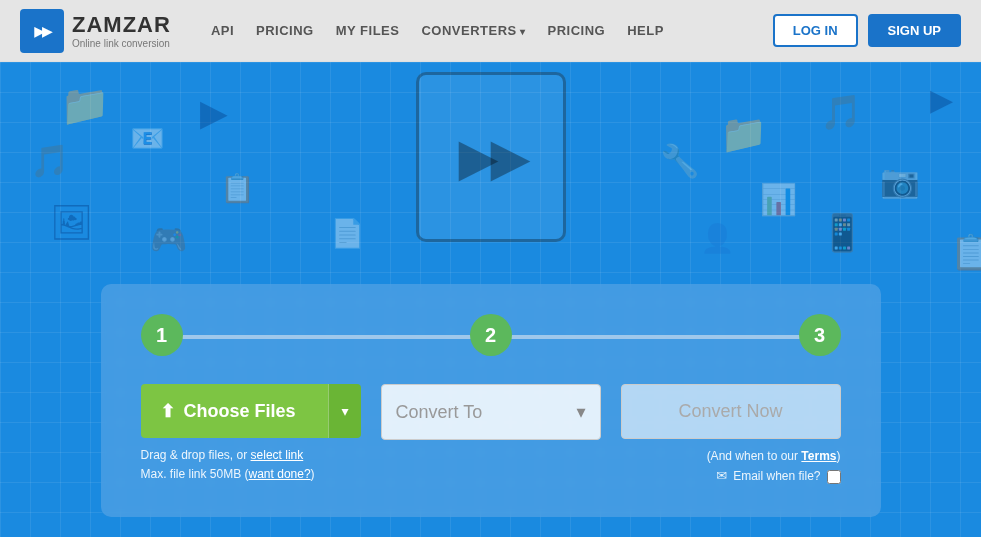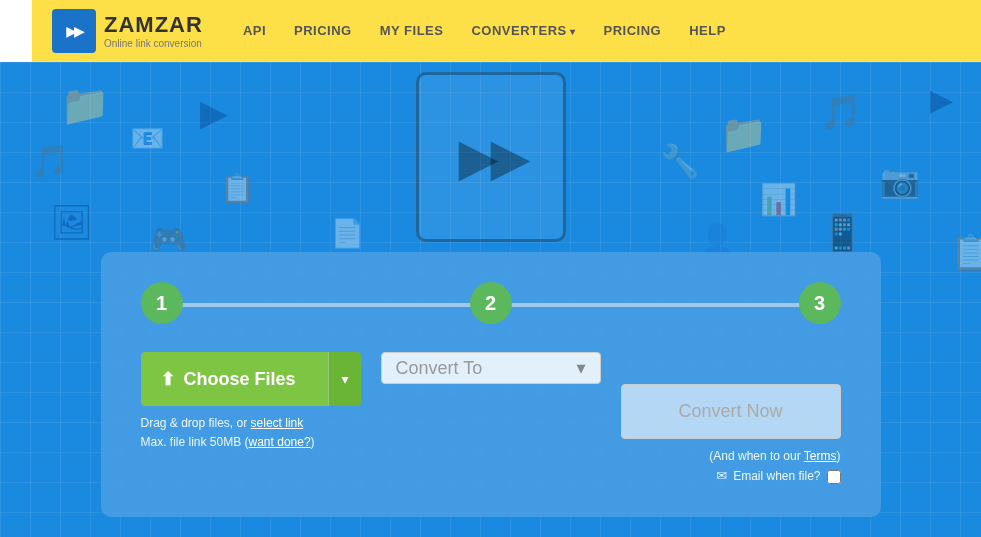--- a/index.html
+++ b/index.html
@@ -1,28 +1,27 @@
 <!DOCTYPE html>
 <html><head>
   <meta charset="utf-8">
   <style>
     * { margin: 0; padding: 0; box-sizing: border-box; }
     body { font-family: Arial, sans-serif; overflow: hidden; width: 981px; height: 537px; }
 
     
     nav {
-      background: #fde047;
+      background: #e5e5e5;
       display: flex;
       align-items: center;
       padding: 0 20px;
       height: 62px;
       border-bottom: 1px solid #e0e0e0;
       position: relative;
       z-index: 10;
-      margin-left: 32px;
     }
     .logo-area {
       display: flex;
       align-items: center;
       margin-right: 40px;
     }
     .logo-icon {
       width: 44px;
       height: 44px;
       background: #1a73c9;
@@ -36,21 +35,21 @@
     }
     .logo-icon::before {
       content: '▶▶';
       color: #fff;
       font-size: 14px;
       letter-spacing: -3px;
     }
     .logo-text-area { display: flex; flex-direction: column; }
     .logo-name { font-size: 22px; font-weight: bold; color: #333; letter-spacing: 1px; }
     .logo-sub { font-size: 10px; color: #777; }
-    .nav-links { display: flex; align-items: center; gap: 28px; flex: 1; }
+    .nav-links { display: flex; align-items: center; gap: 22px; flex: 1; }
     .nav-link {
       color: #555;
       text-decoration: none;
       font-size: 13px;
       font-weight: 600;
       letter-spacing: 0.5px;
       cursor: pointer;
     }
     .nav-link.has-arrow::after { content: ' ▾'; font-size: 10px; }
     .nav-auth { display: flex; gap: 10px; margin-left: auto; }
@@ -223,56 +222,56 @@
     .choose-sub a {
       color: #fff;
       text-decoration: underline;
       cursor: pointer;
     }
 
     
     .convert-to-group { flex: 1; }
     .convert-to-select {
       width: 100%;
-      padding: 4px 14px;
+      padding: 16px 14px;
       font-size: 18px;
       color: #999;
       background: rgba(255,255,255,0.85);
       border: 1px solid #ccc;
       border-radius: 4px;
       cursor: pointer;
       display: flex;
       align-items: center;
       justify-content: space-between;
     }
     .convert-to-select::after { content: '▾'; color: #888; }
 
     
-    .convert-now-group { flex: 1; margin-top: 32px; }
+    .convert-now-group { flex: 1; }
     .convert-now-btn-wrap { display: flex; flex-direction: column; align-items: flex-end; }
     .convert-now-btn {
       width: 100%;
       padding: 16px;
       font-size: 18px;
       color: #aaa;
       background: rgba(255,255,255,0.6);
       border: 1px solid #ccc;
       border-radius: 4px;
       cursor: pointer;
       text-align: center;
     }
     .convert-sub {
       font-size: 12px;
       color: rgba(255,255,255,0.9);
       margin-top: 8px;
       text-align: right;
       line-height: 1.6;
       width: 100%;
     }
-    .convert-sub a { color: #fff; text-decoration: underline; cursor: pointer; }
+    .convert-sub a { color: #fff; text-decoration: underline; cursor: pointer; font-weight: bold; }
     .email-row {
       display: flex;
       align-items: center;
       gap: 6px;
       justify-content: flex-end;
     }
     .email-icon { font-size: 13px; color: rgba(255,255,255,0.85); }
     .email-label { font-size: 12px; color: rgba(255,255,255,0.9); }
     .email-checkbox { width: 14px; height: 14px; cursor: pointer; }
   </style>
@@ -287,20 +286,24 @@
       <span class="logo-sub">Online link conversion</span>
     </div>
   </div>
   <div class="nav-links">
     <a class="nav-link">API</a>
     <a class="nav-link">PRICING</a>
     <a class="nav-link">MY FILES</a>
     <a class="nav-link has-arrow">CONVERTERS</a>
     <a class="nav-link">PRICING</a>
     <a class="nav-link">HELP</a>
+  </div>
+  <div class="nav-auth">
+    <button class="btn-login">LOG IN</button>
+    <button class="btn-signup">SIGN UP</button>
   </div>
 </nav>
 
 <div class="hero">
 
   <div class="sketch-bg">
 
     <span class="sketch-icon" style="top:20px; left:60px; font-size:40px;">📁</span>
     <span class="sketch-icon" style="top:80px; left:30px; font-size:32px;">🎵</span>
     <span class="sketch-icon" style="top:140px; left:50px; font-size:34px;">🖼</span>

